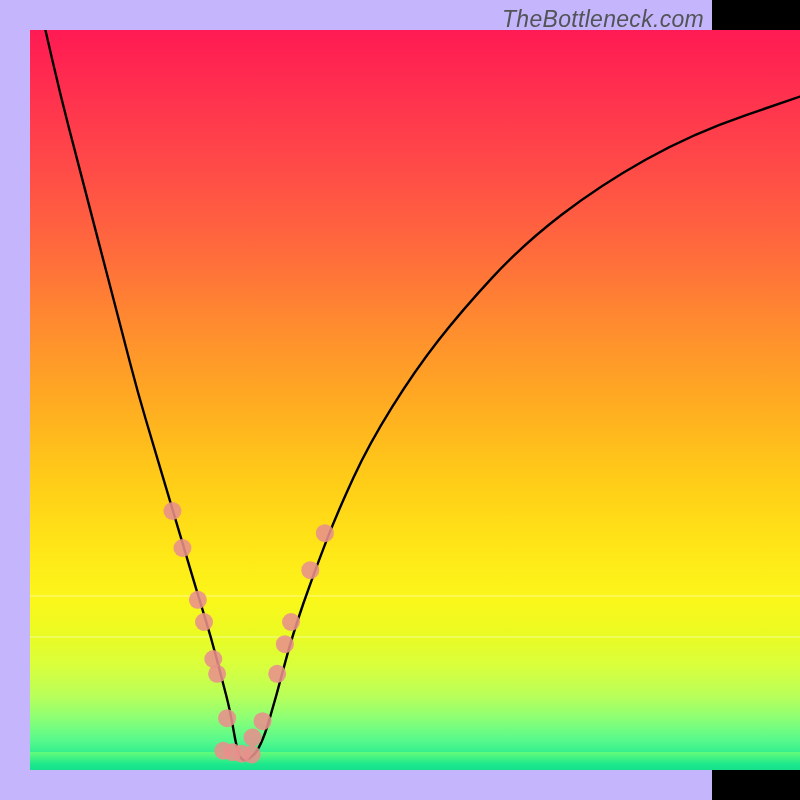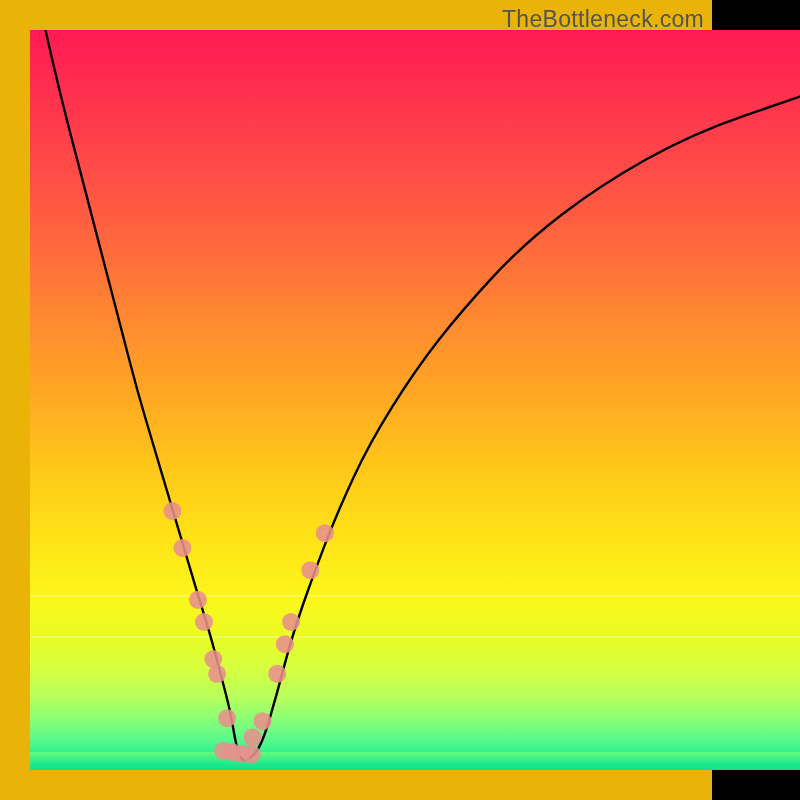--- a/index.html
+++ b/index.html
@@ -8,21 +8,22 @@
     width: 800px;
     height: 800px;
     overflow: hidden;
     background: #000;
     font-family: Arial, Helvetica, sans-serif;
   }
   .frame {
     position: relative;
     width: 712px;
     height: 800px;
-    background: #eab308;
+    background: #c4b5fd;
+    font-style: italic;
   }
   .plot-area {
     position: absolute;
     left: 30px;
     top: 30px;
     width: 770px;
     height: 740px;
     overflow: hidden;
   }
   .gradient-bg {

